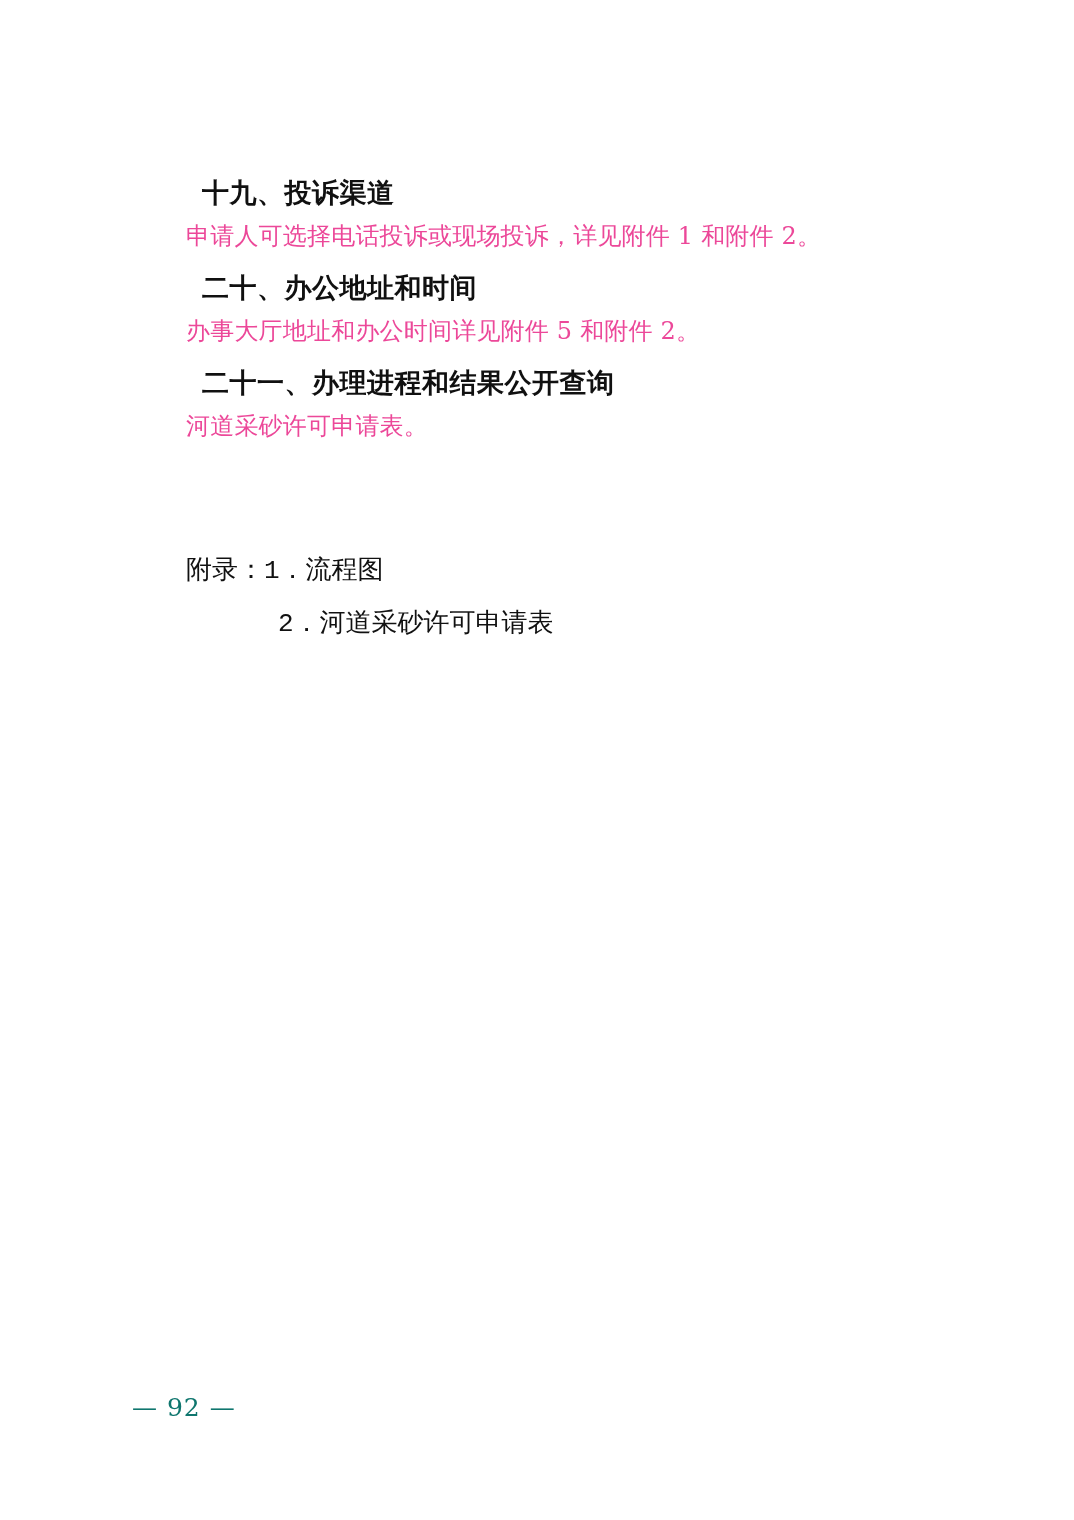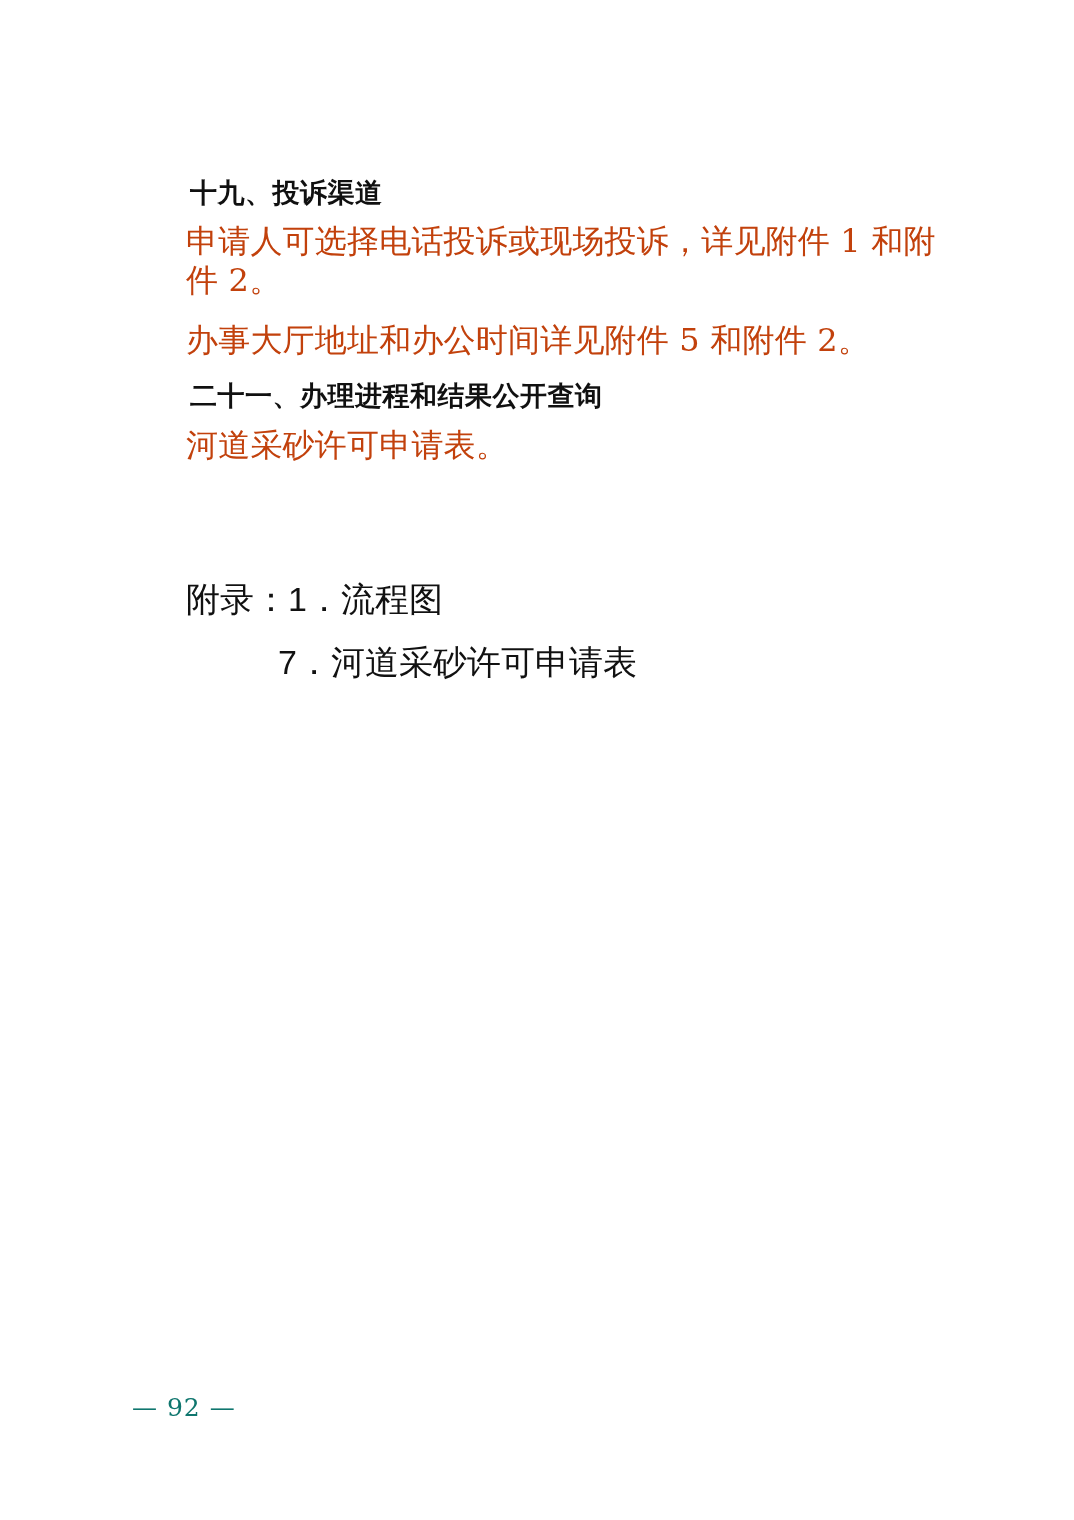--- a/index.html
+++ b/index.html
@@ -28,37 +28,37 @@
     left: 186px;
     top: 178px;
     width: 770px;
   }
   .section-heading {
     font-family: "DejaVu Sans", "Liberation Sans", sans-serif;
     font-weight: bold;
     font-size: 27px;
     line-height: 1.12;
     letter-spacing: 0.5px;
-    margin: 0 0 14px 4px;
+    margin: 0 0 14px 16px;
     color: #101010;
   }
   .body-text {
     font-family: "DejaVu Serif", "Liberation Serif", serif;
-    font-size: 32px;
+    font-size: 24px;
     line-height: 1.2;
     letter-spacing: 0.2px;
     margin: 0 0 22px 0;
-    color: #c2410c;
+    color: #ec4899;
   }
   .gap-block {
     height: 92px;
   }
   .appendix {
-    font-family: Liberation Sans, sans-serif;
-    font-size: 34px;
+    font-family: Liberation Mono, monospace;
+    font-size: 26px;
     line-height: 1.25;
     color: #111111;
   }
   .appendix-row {
     display: block;
     margin-bottom: 20px;
     white-space: pre;
   }
   .appendix-row.indented {
     padding-left: 92px;
@@ -76,29 +76,30 @@
 </head>
 <body>
 
 <div class="page">
 
   <div class="content">
 
     <h2 class="section-heading">十九、投诉渠道</h2>
     <p class="body-text">申请人可选择电话投诉或现场投诉，详见附件 1 和附件 2。</p>
 
+    <h2 class="section-heading">二十、办公地址和时间</h2>
     <p class="body-text">办事大厅地址和办公时间详见附件 5 和附件 2。</p>
 
     <h2 class="section-heading">二十一、办理进程和结果公开查询</h2>
     <p class="body-text">河道采砂许可申请表。</p>
 
     <div class="gap-block"></div>
 
     <div class="appendix">
       <span class="appendix-row">附录：1．流程图</span>
-      <span class="appendix-row indented">7．河道采砂许可申请表</span>
+      <span class="appendix-row indented">2．河道采砂许可申请表</span>
     </div>
 
   </div>
 
   <div class="page-number">— 92 —</div>
 
 </div>
 
 </body></html>

